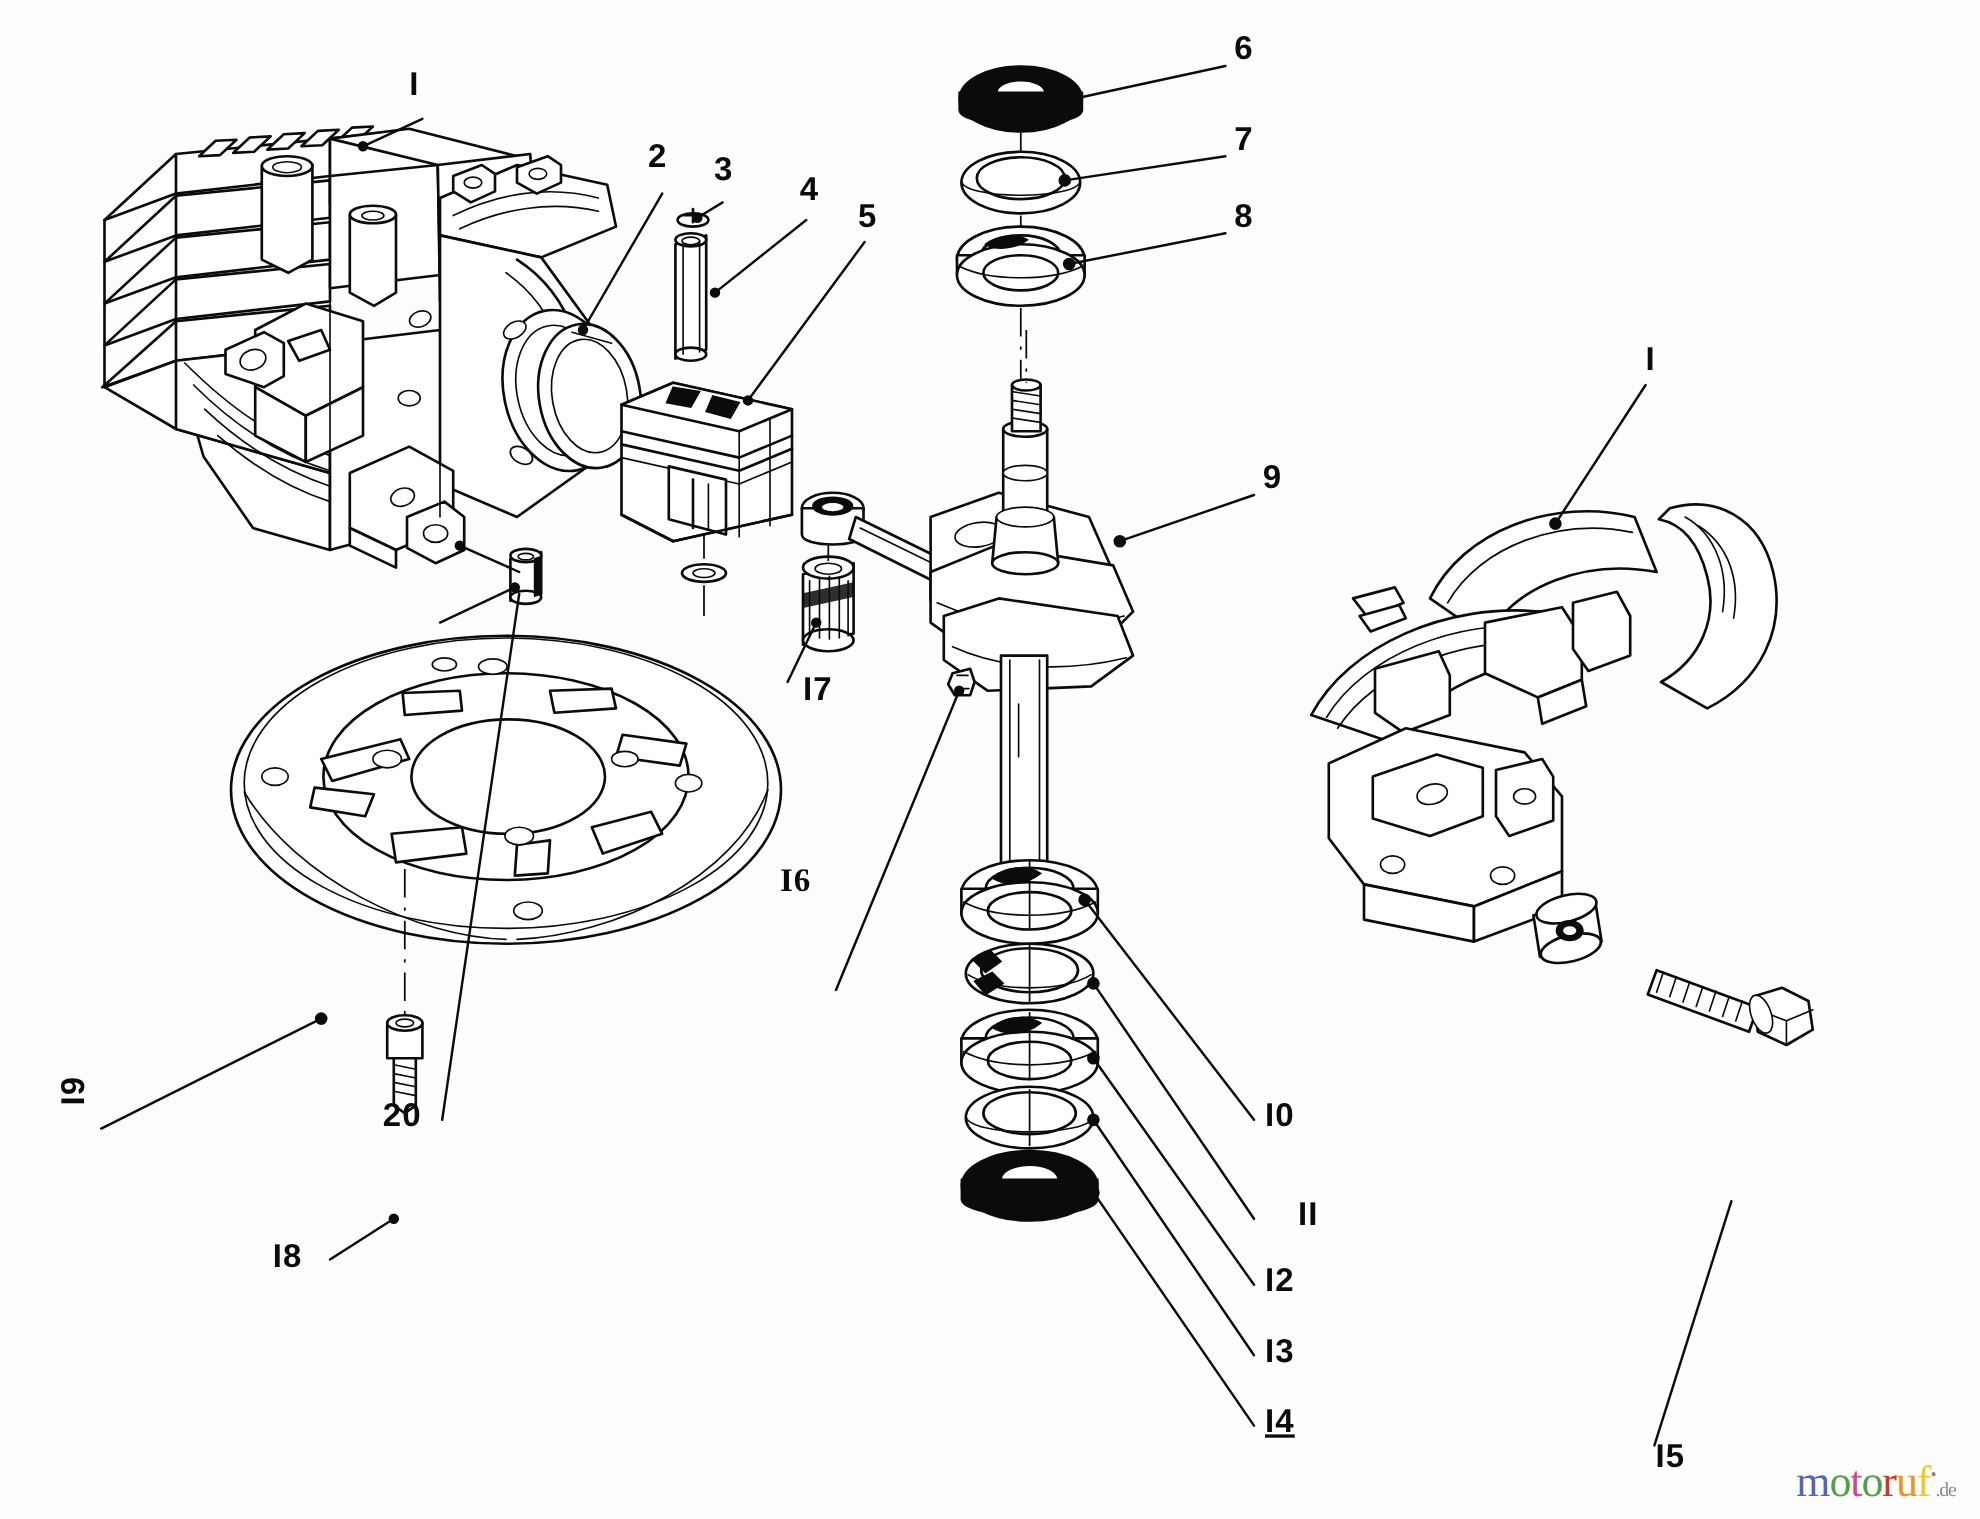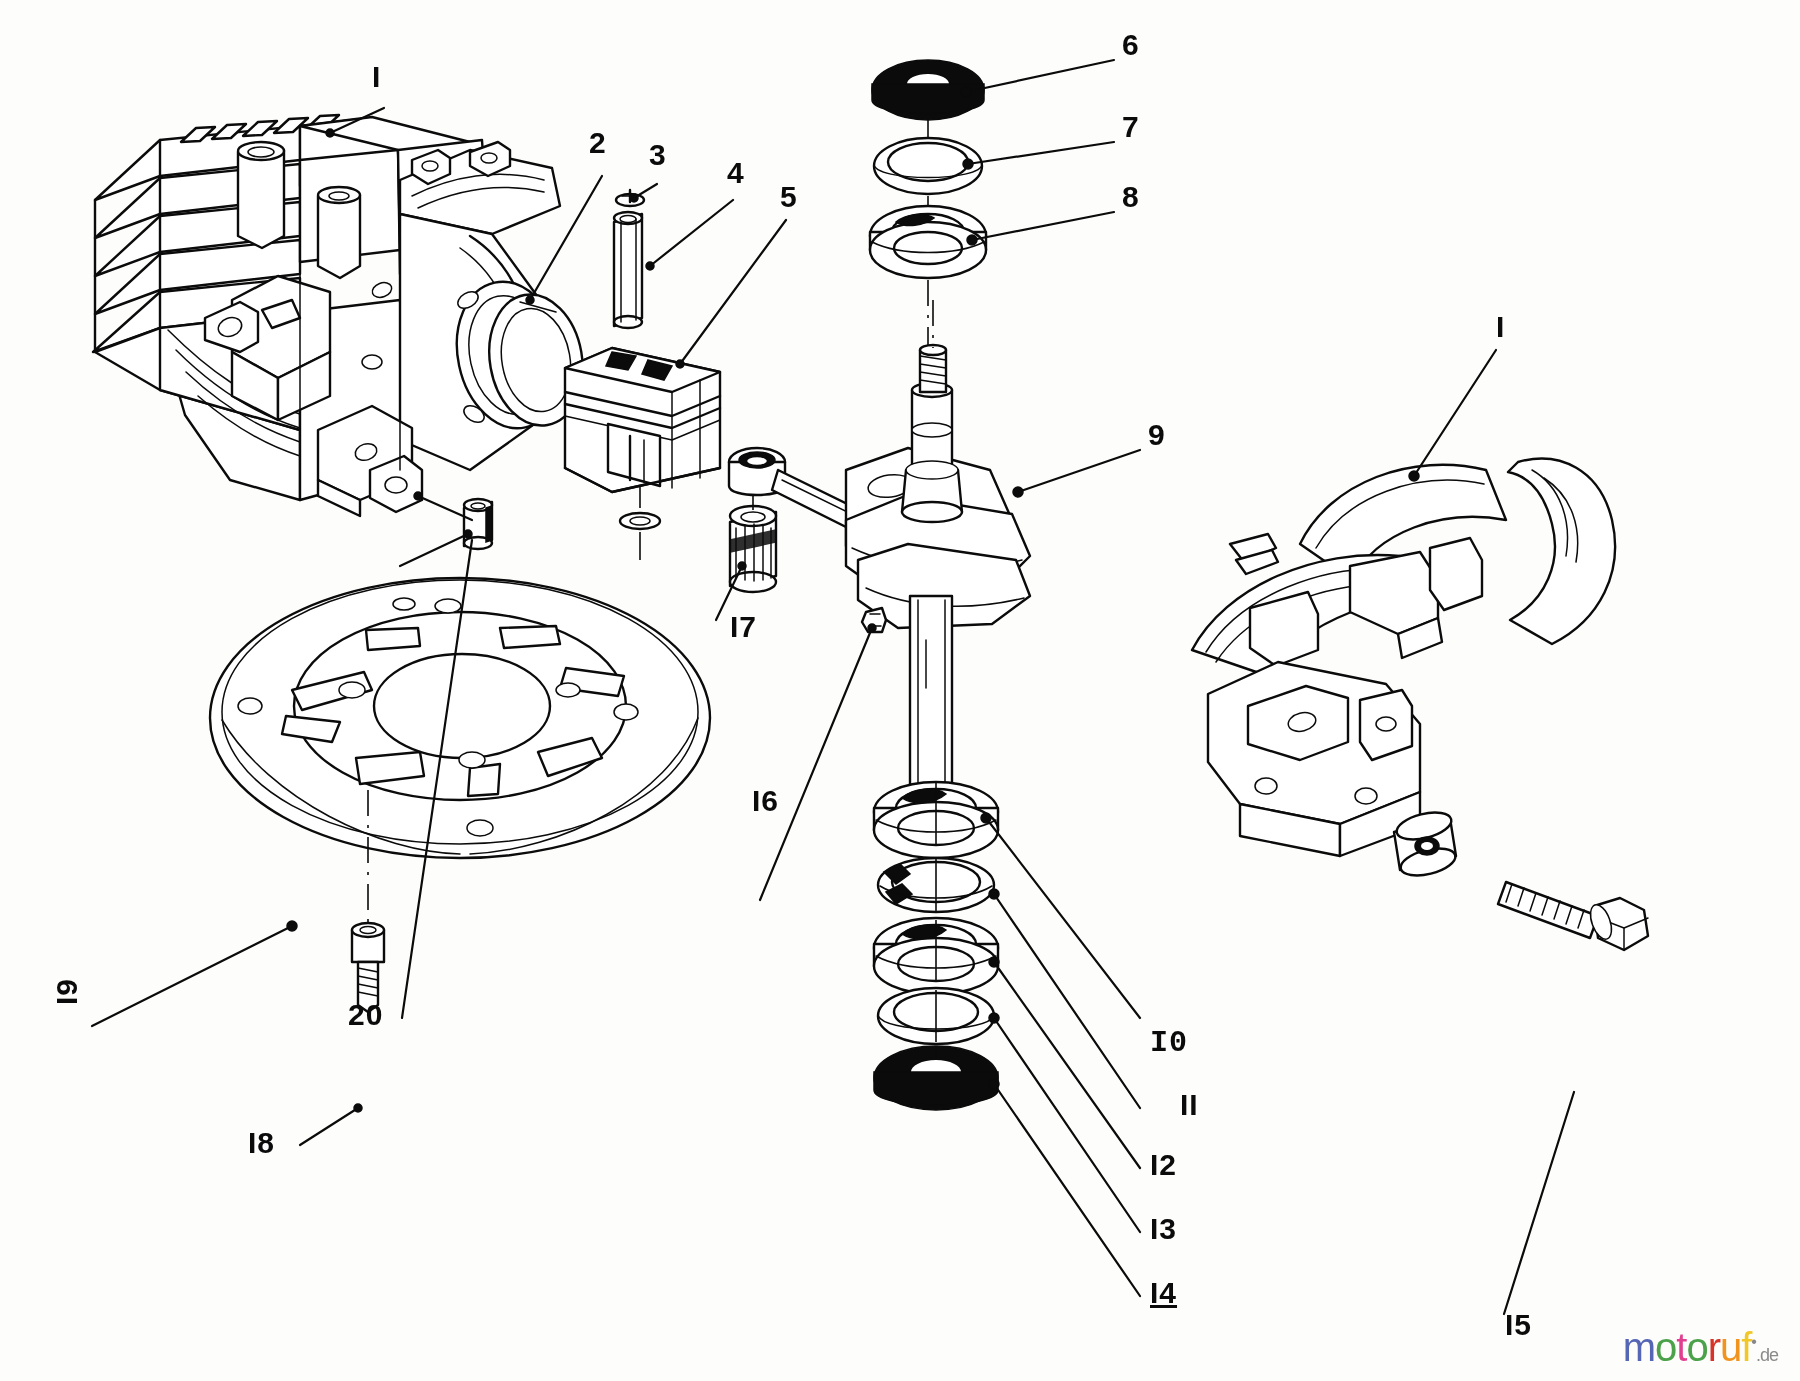--- a/index.html
+++ b/index.html
@@ -4,21 +4,21 @@
 <title>Engine Parts Diagram</title>
 <style>
   html,body{margin:0;padding:0;background:#fdfdfb;}
   body{font-family:"Liberation Serif", serif;}
   #sheet{position:relative;width:1800px;height:1381px;background:#fdfdfb;overflow:hidden;}
   #art{position:absolute;left:0;top:0;width:1800px;height:1381px;}
   .callout{position:absolute;font-family:"Liberation Sans", sans-serif;font-weight:bold;
            font-size:30px;color:#0b0b0b;letter-spacing:1px;line-height:1;white-space:nowrap;
            user-select:none;}
   .callout.rot{transform-origin:left top;}
-  #watermark{position:absolute;right:22px;bottom:14px;font-family:Liberation Sans, sans-serif;
+  #watermark{position:absolute;right:22px;bottom:14px;font-family:Liberation Serif, serif;
              font-size:40px;letter-spacing:-1px;line-height:1;}
   #watermark .w{display:inline-block;}
   #watermark .dot{font-size:18px;color:#8a8a8a;vertical-align:baseline;}
   #watermark .tick{font-size:16px;vertical-align:super;color:#888;}
 </style>
 </head>
 <body>
 
 <div id="sheet">
 
@@ -512,27 +512,27 @@
 
   <div class="callout" style="left:372px;  top:62px;">I</div>
   <div class="callout" style="left:589px;  top:128px;">2</div>
   <div class="callout" style="left:649px;  top:140px;">3</div>
   <div class="callout" style="left:727px;  top:158px;">4</div>
   <div class="callout" style="left:780px;  top:182px;">5</div>
   <div class="callout" style="left:1122px; top:30px;">6</div>
   <div class="callout" style="left:1122px; top:112px;">7</div>
   <div class="callout" style="left:1122px; top:182px;">8</div>
   <div class="callout" style="left:1148px; top:420px;">9</div>
-  <div class="callout" style="left:1150px; top:1028px;font-family:Liberation Mono, monospace;">I0</div>
+  <div class="callout" style="left:1150px; top:1000px;">I0</div>
   <div class="callout" style="left:1152px; top:1090px;margin-left:28px;">II</div>
   <div class="callout" style="left:1150px; top:1150px;">I2</div>
   <div class="callout" style="left:1150px; top:1214px;">I3</div>
   <div class="callout" style="left:1150px; top:1278px;text-decoration:underline;">I4</div>
   <div class="callout" style="left:1484px; top:1310px;margin-left:21px;">I5</div>
-  <div class="callout" style="left:752px;  top:786px;">I6</div>
+  <div class="callout" style="left:709px;  top:786px;font-family:Liberation Serif, serif;">I6</div>
   <div class="callout" style="left:690px;  top:612px;margin-left:40px;">I7</div>
   <div class="callout" style="left:248px;  top:1128px;">I8</div>
   <div class="callout rot" style="left:52px; top:1005px; transform:rotate(-90deg);">I9</div>
   <div class="callout" style="left:348px;  top:1000px;">20</div>
   <div class="callout" style="left:1496px; top:312px;">I</div>
 
   <div id="watermark">
     <span class="w" style="color: rgb(85, 102, 181);">m</span><span class="w" style="color: rgb(75, 162, 75);">o</span><span class="w" style="color: rgb(224, 64, 143);">t</span><span class="w" style="color: rgb(75, 162, 75);">o</span><span class="w" style="color: rgb(214, 52, 42);">r</span><span class="w" style="color: rgb(240, 147, 31);">u</span><span class="w" style="color: rgb(242, 200, 40);">f</span><span class="tick">•</span><span class="dot" style="color: rgb(138, 138, 138);">.de</span>
   </div>
 

